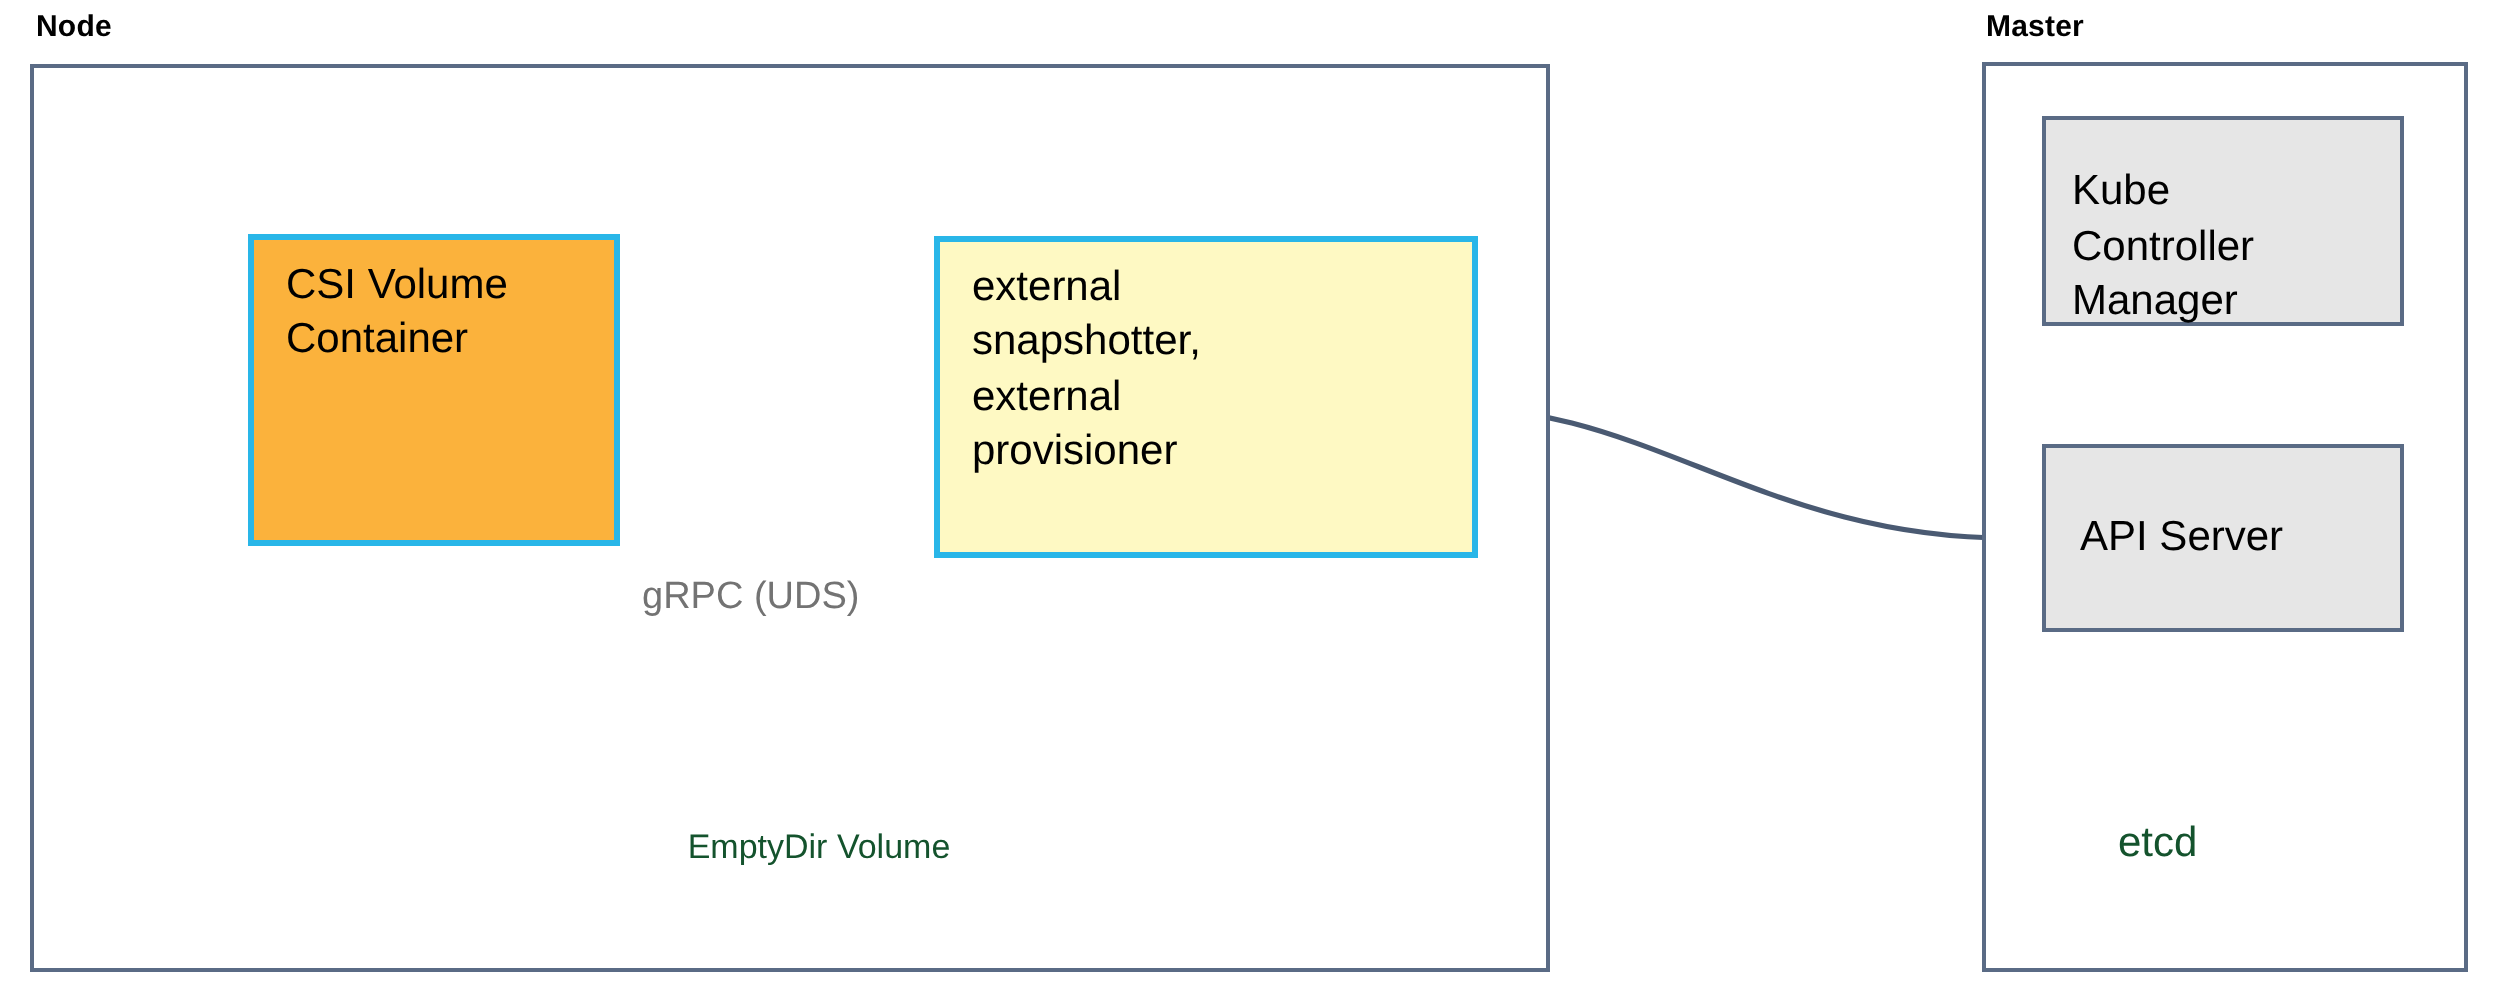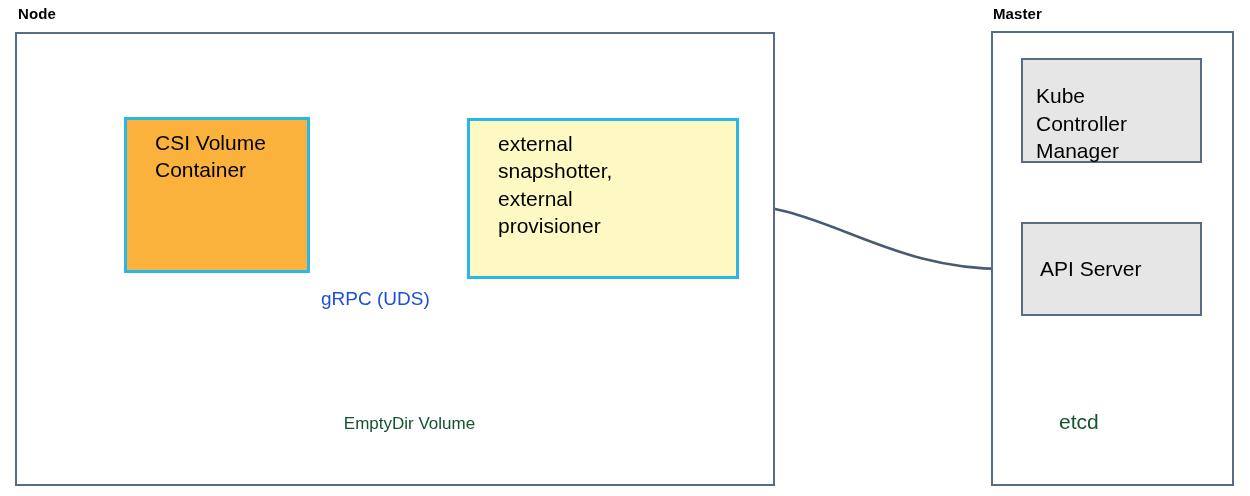--- a/index.html
+++ b/index.html
@@ -63,21 +63,21 @@
     font-size: 23px;
     color: #000000;
     white-space: nowrap;
   }
 
   
   .comp-box {
     position: absolute;
     box-sizing: border-box;
     border: 3px solid #29b6e8;
-    padding: 9px 13px 0 28px;
+    padding: 9px 13px 0 16px;
     font-size: 21px;
     line-height: 1.30;
     color: #000000;
   }
   #csi-driver-box {
     left: 124px; top: 117px;
     width: 186px; height: 156px;
     background: #fbb23c;
   }
   #external-box {
@@ -127,21 +127,21 @@
   #emptydir-cyl .cyl-label { top: 44px; font-size: 17px; }
   #etcd-cyl { left: 1018px; top: 370px; width: 157px; height: 83px; }
   #etcd-cyl .cyl-label { top: 40px; font-size: 21px; text-align: left; padding-left: 26px; }
 
   
   #grpc-label {
     position: absolute;
     left: 321px;
     top: 288px;
     font-size: 19px;
-    color: #1d4ed8;
+    color: #737373;
     white-space: nowrap;
   }
 </style>
 </head>
 <body>
 
 <div id="canvas">
 
   <svg id="svg-layer" viewBox="0 0 1250 496" xmlns="http://www.w3.org/2000/svg">
     <defs>

